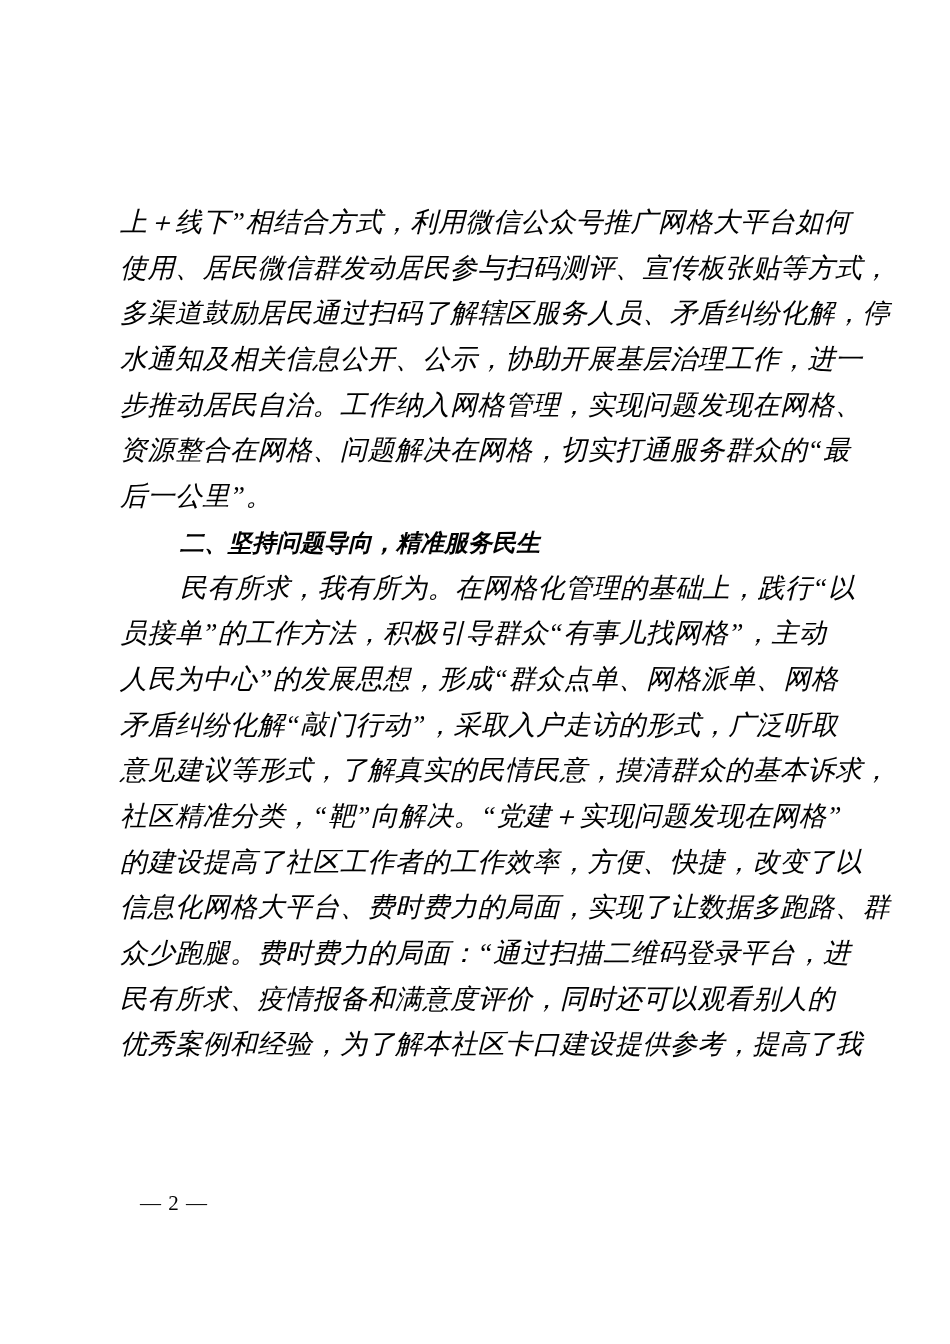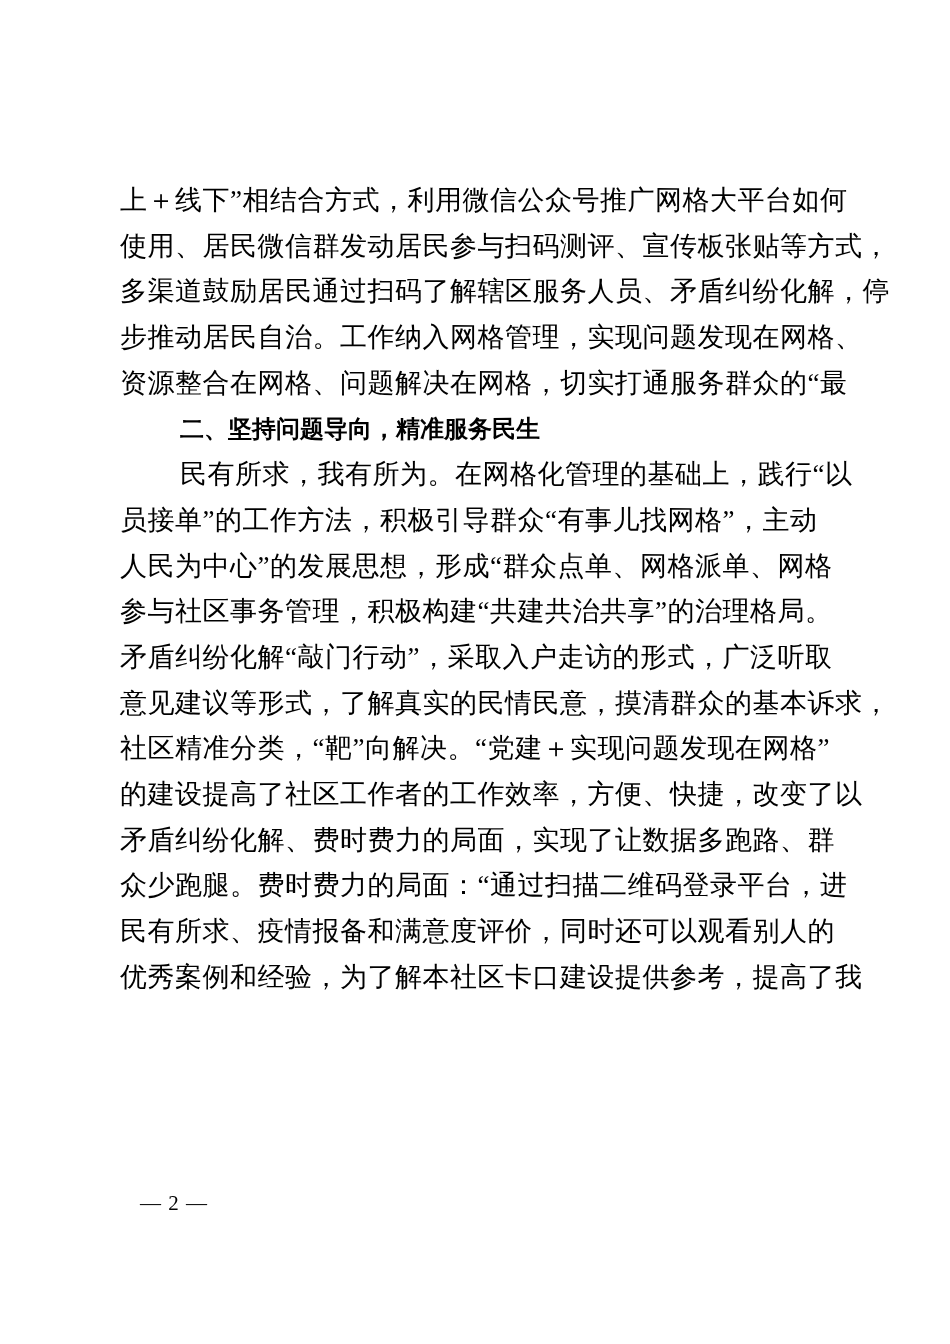--- a/index.html
+++ b/index.html
@@ -11,25 +11,26 @@
     position: relative;
     width: 950px;
     height: 1344px;
     background: #ffffff;
     color: #000000;
     overflow: hidden;
   }
   .content {
     position: absolute;
     left: 120px;
-    top: 178px;
+    top: 200px;
     width: 722px;
     font-family: "Liberation Serif", "DejaVu Serif", serif;
     font-size: 27px;
     color: #000000;
+    font-style: italic;
   }
   .line {
     height: 45.7px;
     line-height: 45.7px;
     white-space: nowrap;
     letter-spacing: 0.5px;
   }
   .heading {
     font-family: "Liberation Sans", "DejaVu Sans", sans-serif;
     font-weight: 700;
@@ -53,30 +54,31 @@
   }
 </style>
 </head>
 <body>
 
 <div class="page">
   <div class="content">
     <div class="line">上＋线下”相结合方式，利用微信公众号推广网格大平台如何</div>
     <div class="line">使用、居民微信群发动居民参与扫码测评、宣传板张贴等方式，</div>
     <div class="line">多渠道鼓励居民通过扫码了解辖区服务人员、矛盾纠纷化解，停</div>
+    <div class="line">水通知及相关信息公开、公示，协助开展基层治理工作，进一</div>
     <div class="line">步推动居民自治。工作纳入网格管理，实现问题发现在网格、</div>
     <div class="line">资源整合在网格、问题解决在网格，切实打通服务群众的“最</div>
+    <div class="line">后一公里”。</div>
     <div class="line heading">二、坚持问题导向，精准服务民生</div>
     <div class="line indent">民有所求，我有所为。在网格化管理的基础上，践行“以</div>
     <div class="line">员接单”的工作方法，积极引导群众“有事儿找网格”，主动</div>
     <div class="line">人民为中心”的发展思想，形成“群众点单、网格派单、网格</div>
-    <div class="line">参与社区事务管理，积极构建“共建共治共享”的治理格局。</div>
     <div class="line">矛盾纠纷化解“敲门行动”，采取入户走访的形式，广泛听取</div>
     <div class="line">意见建议等形式，了解真实的民情民意，摸清群众的基本诉求，</div>
     <div class="line">社区精准分类，“靶”向解决。“党建＋实现问题发现在网格”</div>
     <div class="line">的建设提高了社区工作者的工作效率，方便、快捷，改变了以</div>
-    <div class="line">矛盾纠纷化解、费时费力的局面，实现了让数据多跑路、群</div>
+    <div class="line">信息化网格大平台、费时费力的局面，实现了让数据多跑路、群</div>
     <div class="line">众少跑腿。费时费力的局面：“通过扫描二维码登录平台，进</div>
     <div class="line">民有所求、疫情报备和满意度评价，同时还可以观看别人的</div>
     <div class="line">优秀案例和经验，为了解本社区卡口建设提供参考，提高了我</div>
   </div>
   <div class="footer">— 2 —</div>
 </div>
 
 </body></html>

